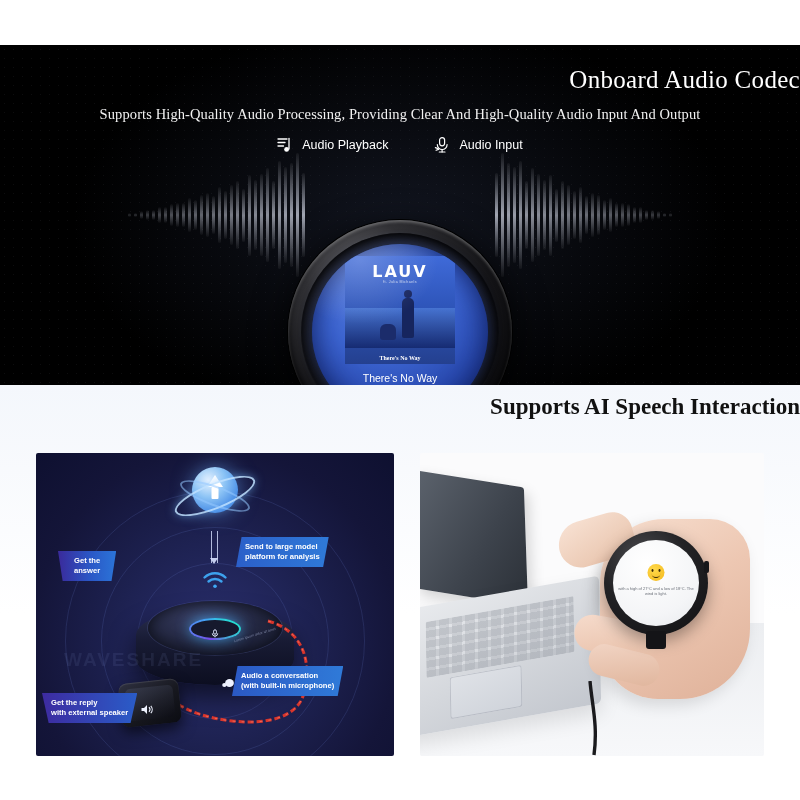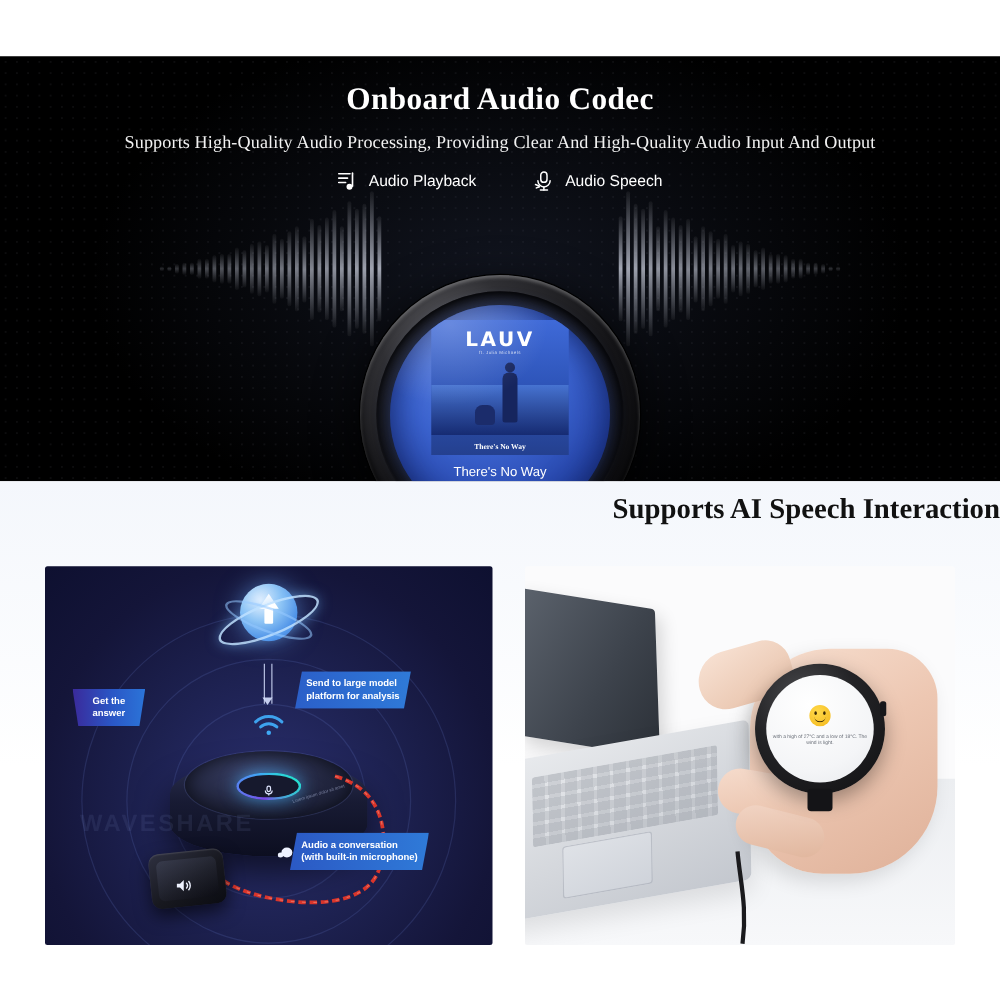--- a/index.html
+++ b/index.html
@@ -21,22 +21,22 @@
     background:radial-gradient(ellipse at center, rgba(50,60,90,.35) 0%, rgba(0,0,0,0) 68%); }
 
   
   .wave { position:absolute; top:50%; transform:translateY(-50%);
     display:flex; align-items:center; gap:3px; height:150px; }
   .wave.left  { left:128px; flex-direction:row-reverse; }
   .wave.right { right:128px; }
   .wave i { display:block; width:3px; border-radius:2px;
     background:linear-gradient(180deg,rgba(255,255,255,.05),rgba(225,230,245,.75),rgba(255,255,255,.05)); }
 
-  .head-title { position:absolute; top:21px; width:100%; text-align:center;
-    font-family:"Liberation Serif", serif; font-weight:700; font-size:25px;
+  .head-title { position:absolute; top:21px; width:100%; text-align:right;
+    font-family:"Liberation Serif", serif; font-weight:400; font-size:25px;
     color:#ffffff; letter-spacing:.3px; }
   .head-sub { position:absolute; top:61px; width:100%; text-align:center;
     font-family:"Liberation Serif", serif; font-size:14.5px; color:#f2f2f2;
     letter-spacing:.1px; }
 
   .feature-row { position:absolute; top:91px; width:100%;
     display:flex; justify-content:center; align-items:center; gap:46px; }
   .feat { display:flex; align-items:center; gap:8px;
     color:#ffffff; font-size:12.5px; }
   .feat svg { display:block; }
@@ -342,21 +342,21 @@
         <span>
           <svg width="17" height="18" viewBox="0 0 17 18" fill="none" stroke="#fff" stroke-width="1.2" stroke-linecap="round">
             <rect x="5.6" y="1.6" width="5" height="8.2" rx="2.5"></rect>
             <path d="M3.3 8.6a4.9 4.9 0 0 0 9.8 0"></path>
             <line x1="8.1" y1="13.5" x2="8.1" y2="16"></line>
             <line x1="5.3" y1="16" x2="11" y2="16"></line>
             <line x1="1.4" y1="11.6" x2="4.2" y2="12.8"></line>
             <line x1="2.1" y1="14.3" x2="4.6" y2="13.4"></line>
           </svg>
         </span>
-        <span>Audio Speech</span>
+        <span>Audio Input</span>
       </div>
     </div>
 
     <div class="player-wrap">
       <div class="bezel-outer"></div>
       <div class="bezel-inner"></div>
       <div class="screen">
 
         <div class="albumart">
           <div class="stage"></div>
@@ -448,20 +448,24 @@
           <div>Audio a conversation</div>
           <div>(with built-in microphone)</div>
         </div>
         <span class="co-icon" style="left:186px;top:223px;">
           <svg width="13" height="12" viewBox="0 0 13 12" fill="#eef2ff">
             <ellipse cx="7.5" cy="5" rx="4.4" ry="4"></ellipse>
             <ellipse cx="2.4" cy="7" rx="2.2" ry="2"></ellipse>
           </svg>
         </span>
 
+        <div class="callout c-reply">
+          <div>Get the reply</div>
+          <div>with external speaker</div>
+        </div>
         <span class="co-icon" style="left:104px;top:249px;">
           <svg width="13" height="13" viewBox="0 0 13 13" fill="none" stroke="#eef2ff" stroke-width="1.1">
             <polygon points="1.5,5 4,5 7,2 7,11 4,8 1.5,8" fill="#eef2ff" stroke="none"></polygon>
             <path d="M9 4.2a3.4 3.4 0 0 1 0 4.6"></path>
             <path d="M10.8 2.8a5.6 5.6 0 0 1 0 7.4"></path>
           </svg>
         </span>
       </div>
 
       <div class="photo">

